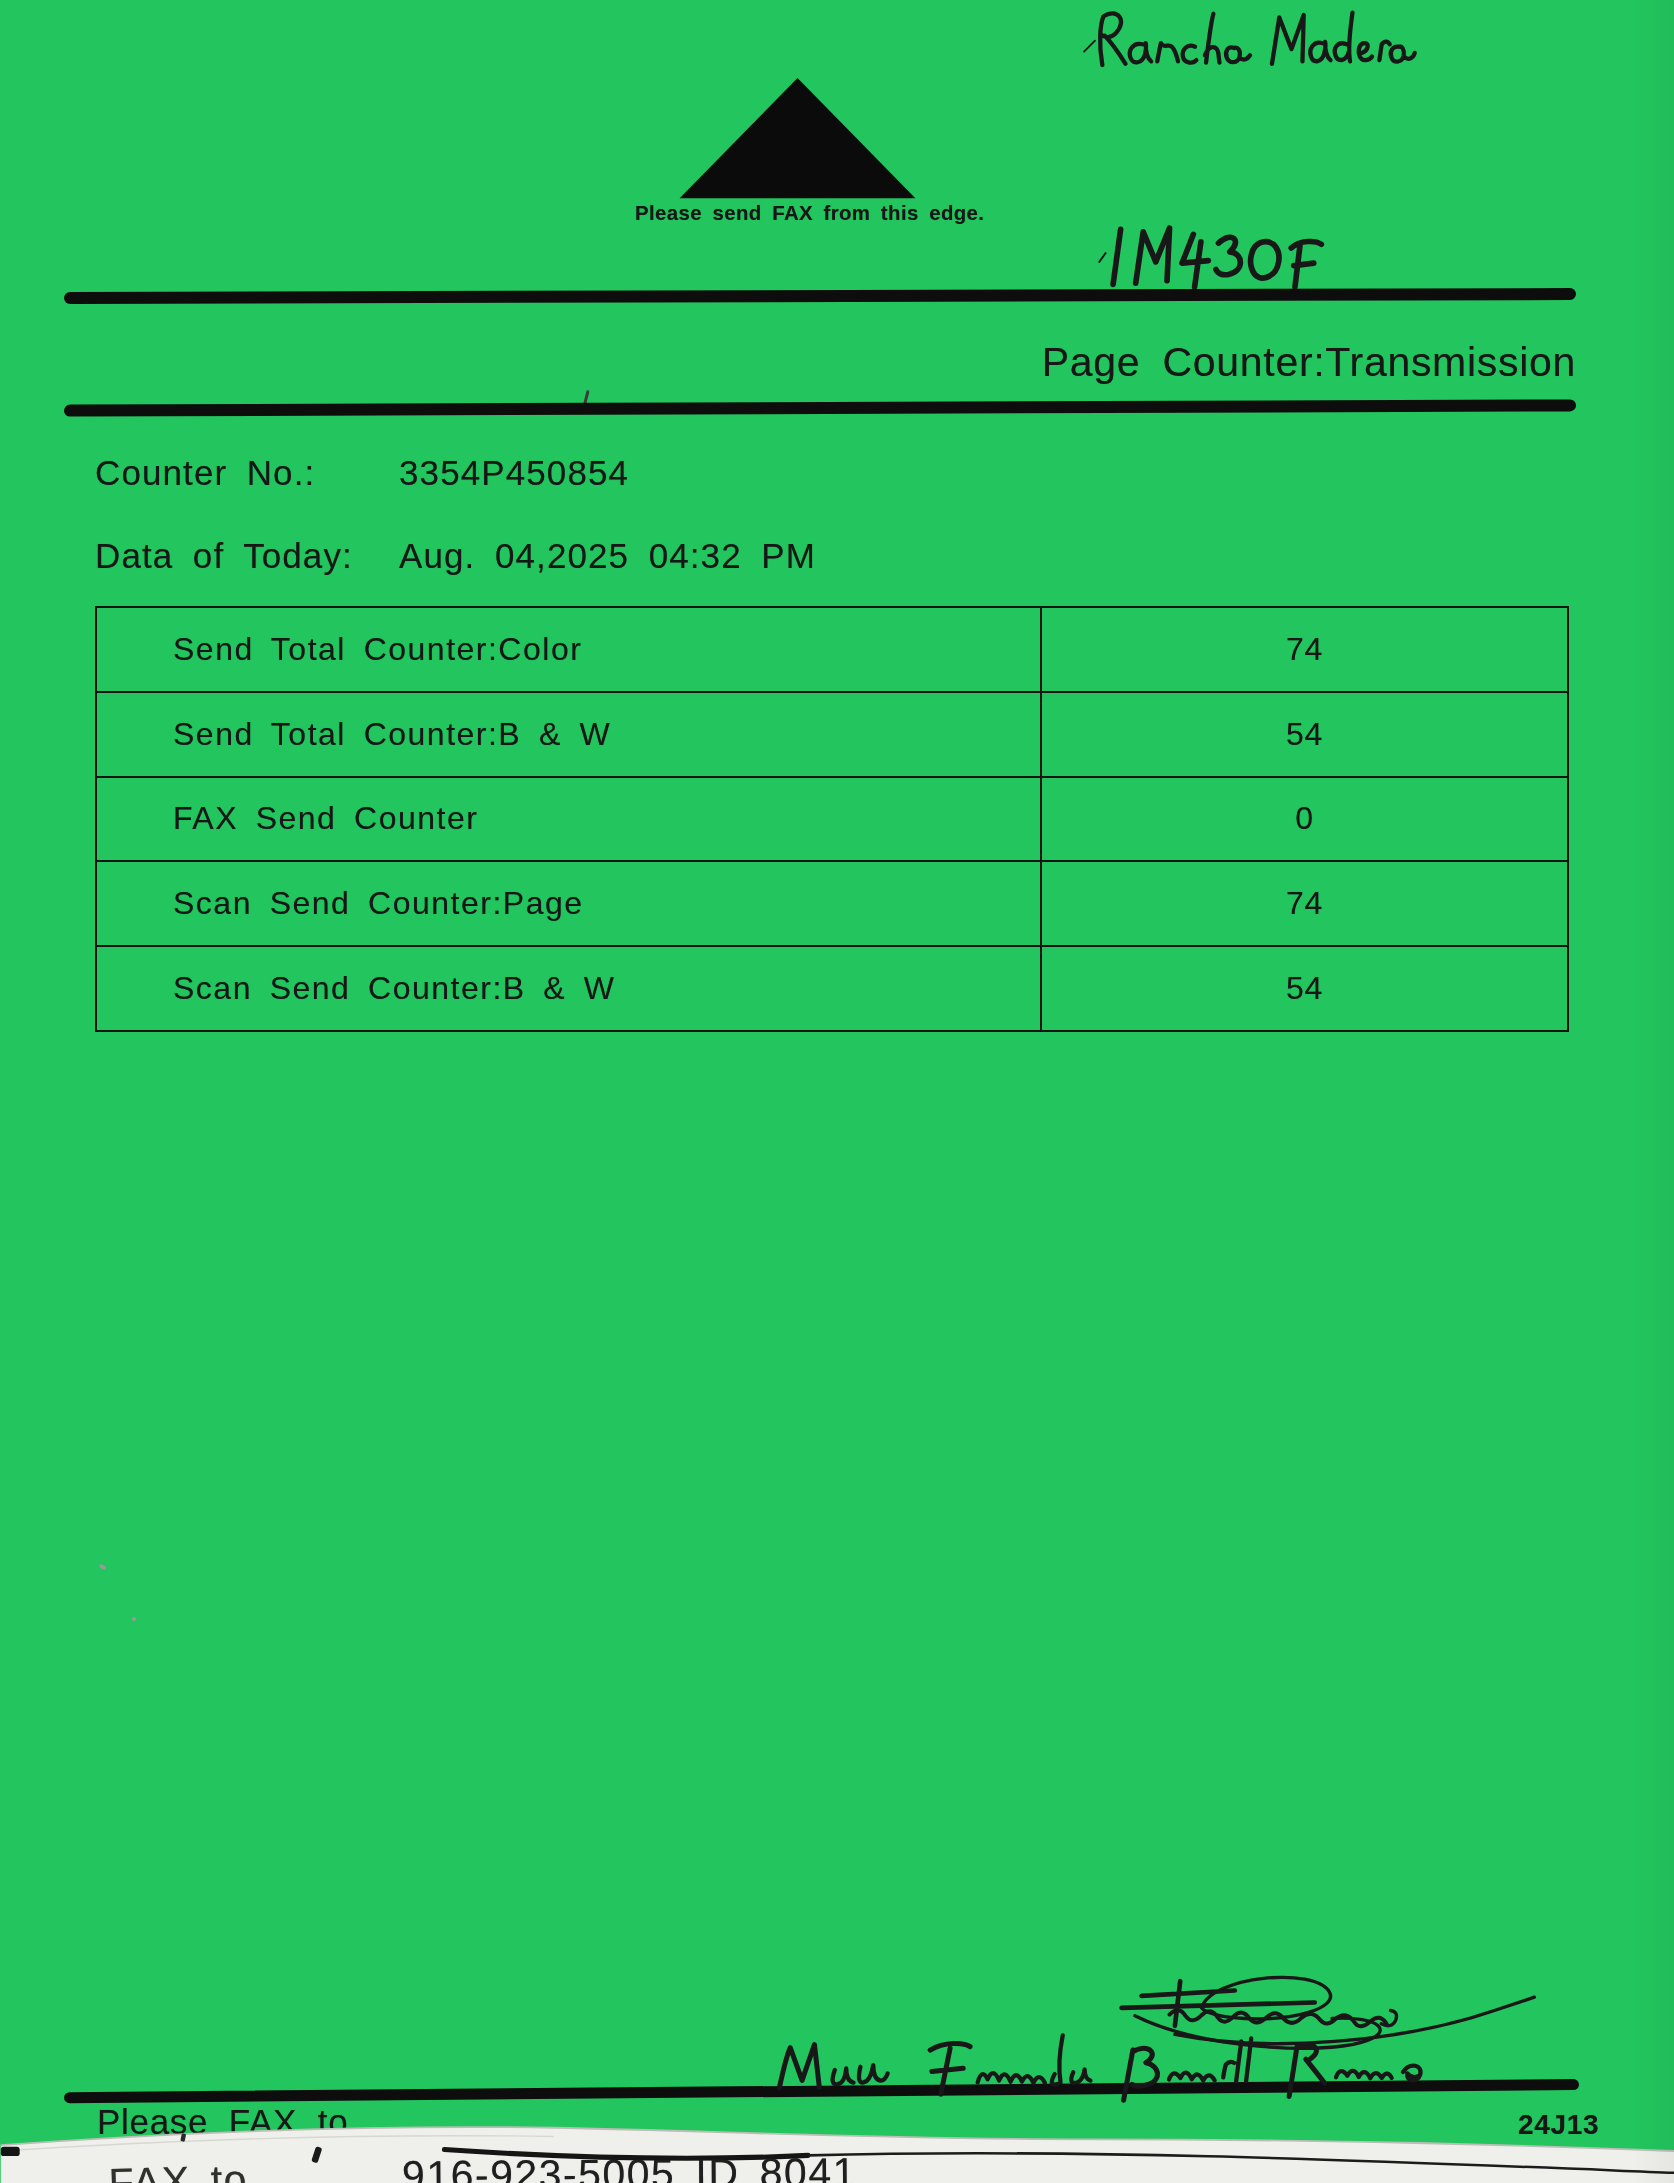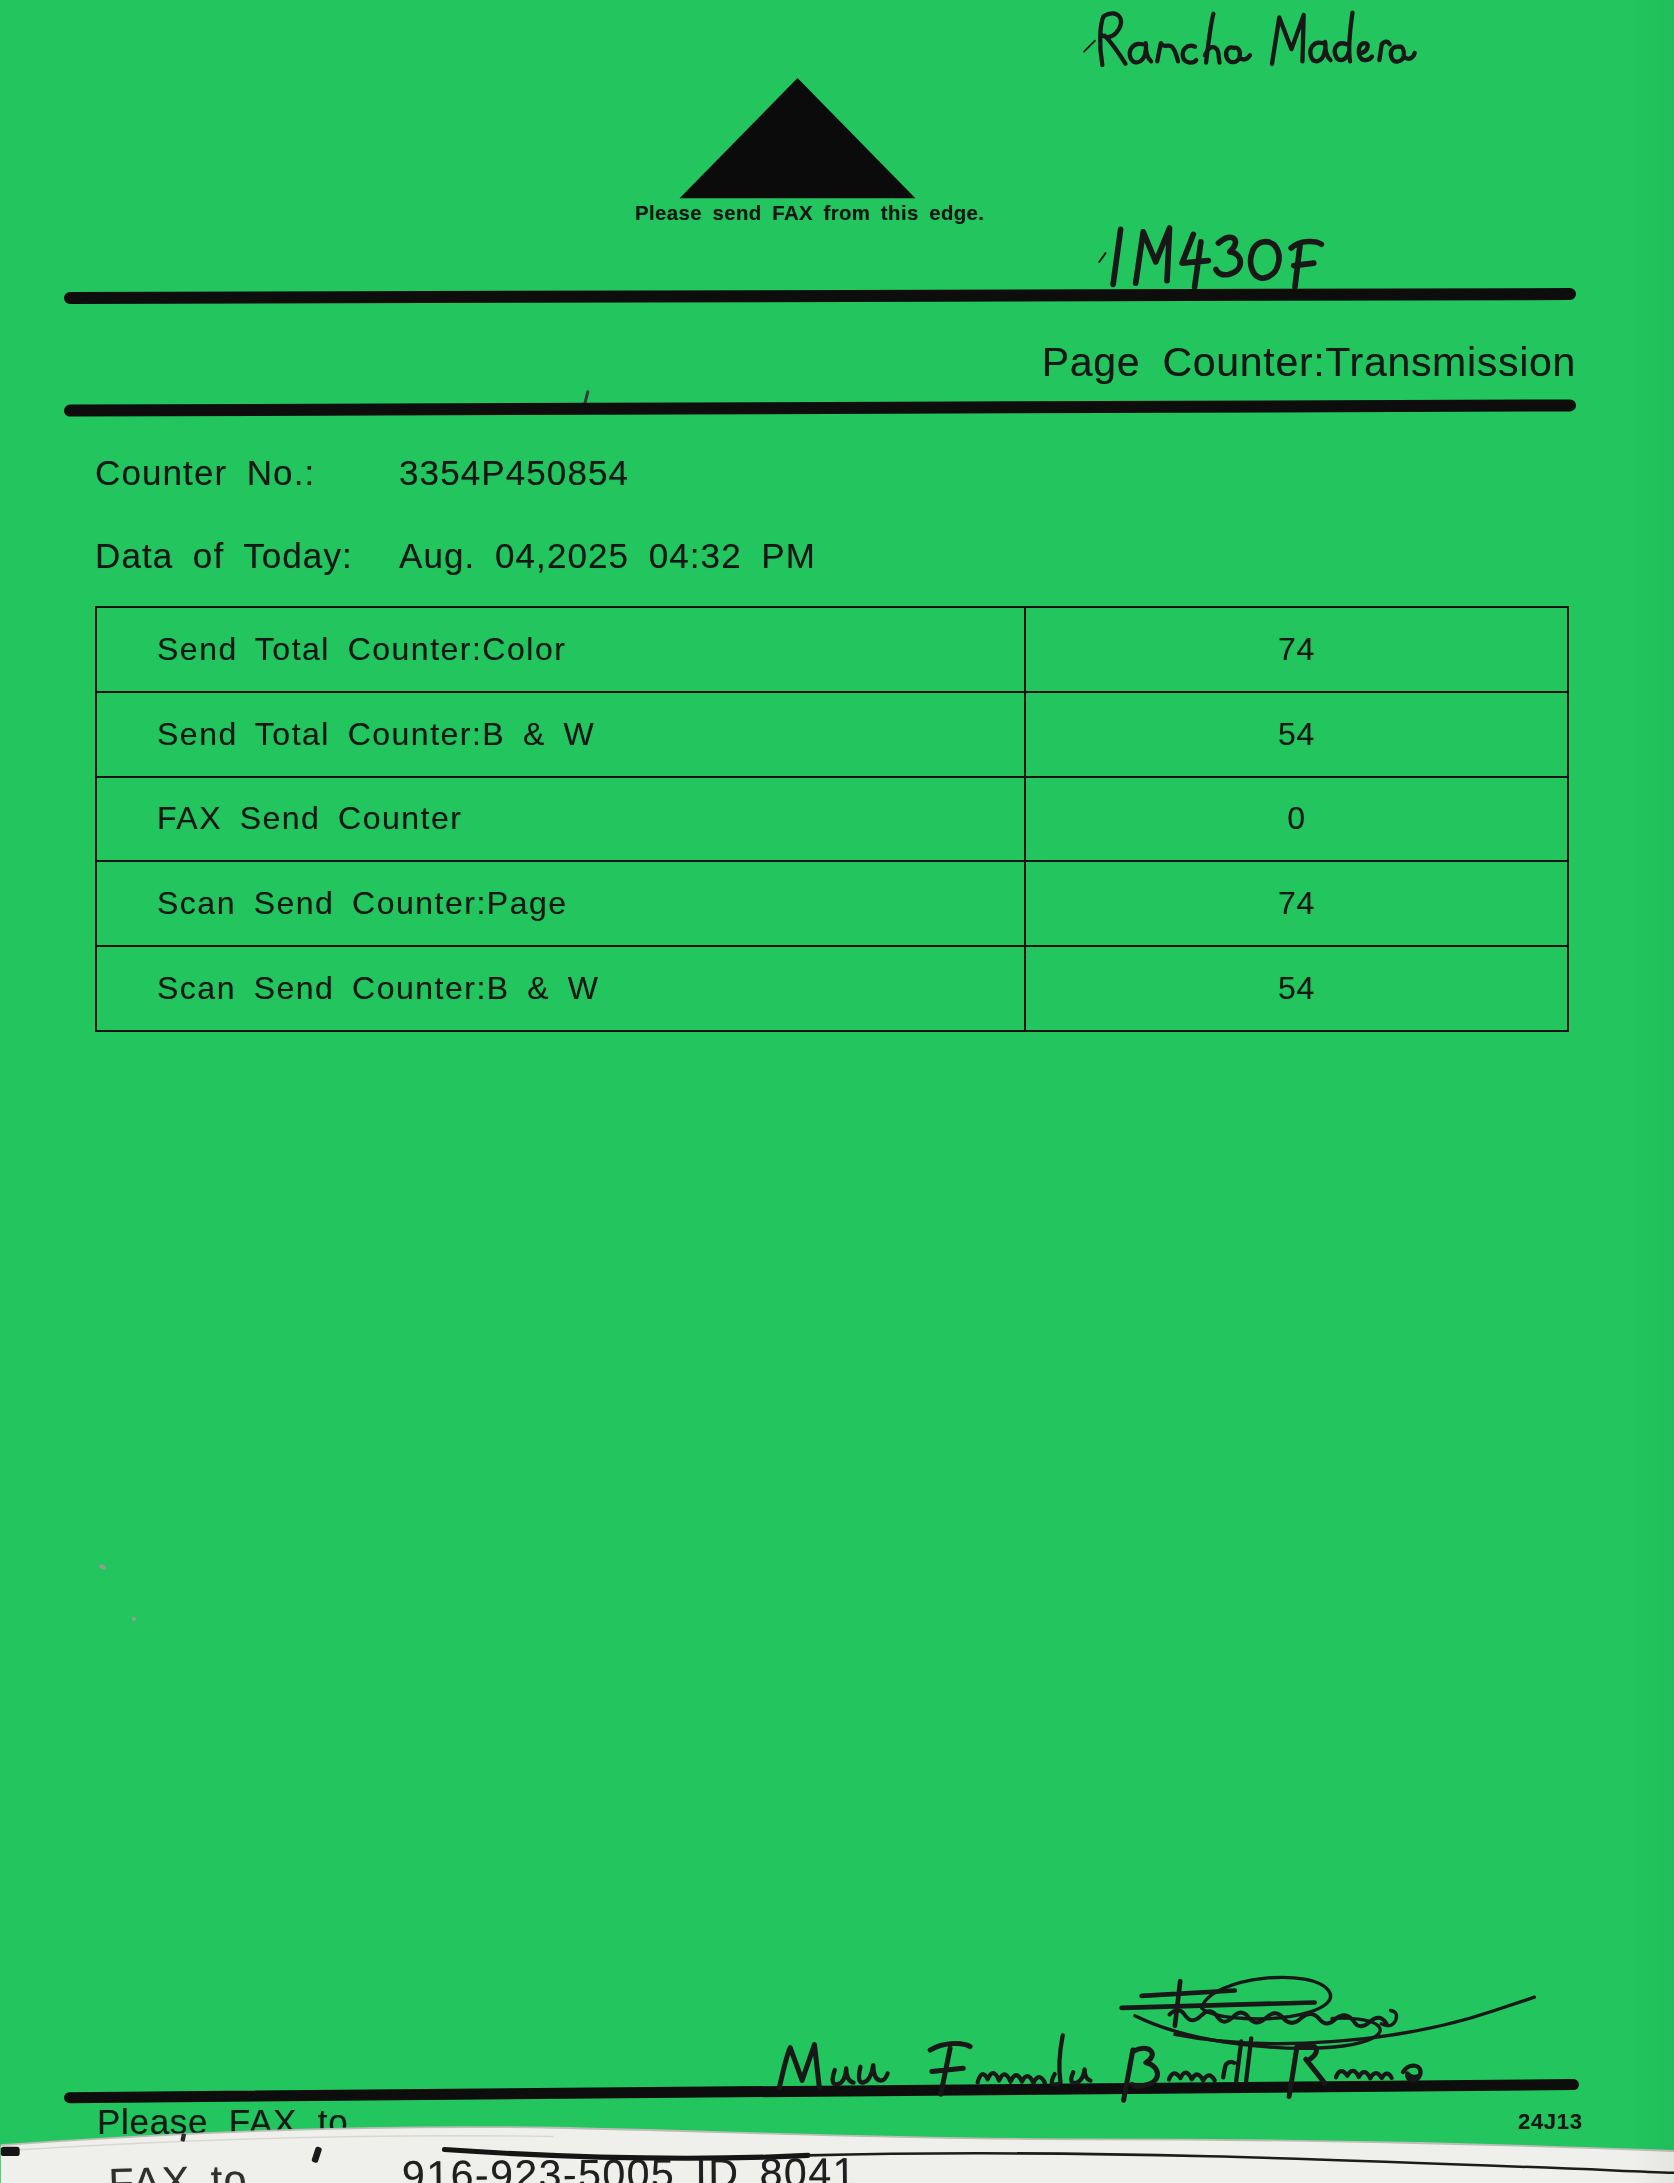--- a/index.html
+++ b/index.html
@@ -46,20 +46,21 @@
     left:95px;top:606px;width:1474px;height:426px;
     border:2.2px solid #141414;
     box-sizing:border-box;
     display:flex;flex-direction:column;
   }
   .counter-row{
     flex:1;
     display:flex;
     border-bottom:2.2px solid #141414;
     box-sizing:border-box;
+    padding-left:16px;
   }
   .counter-row:last-child{border-bottom:none;}
   .counter-label{
     width:929px;
     display:flex;align-items:center;
     padding-left:60px;
     border-right:2.2px solid #141414;
     box-sizing:border-box;
     font-size:32px;letter-spacing:1.5px;word-spacing:7.3px;
   }
@@ -67,21 +68,21 @@
     flex:1;
     display:flex;align-items:center;justify-content:center;
     font-size:32px;letter-spacing:0.7px;
   }
   .fax-to{
     top:2102px;left:97px;
     font-size:35px;word-spacing:10.2px;letter-spacing:0.7px;
   }
   .form-code{
     top:2109px;left:1518px;
-    font-size:22px;font-weight:700;letter-spacing:0.7px;
+    font-size:28px;font-weight:700;letter-spacing:0.7px;
   }
   .ink path, .ink line{
     fill:none;
     stroke:#181818;
     stroke-width:7;
     stroke-linecap:round;
     stroke-linejoin:round;
   }
   .ink .thin{stroke-width:3;}
   .underlay{

